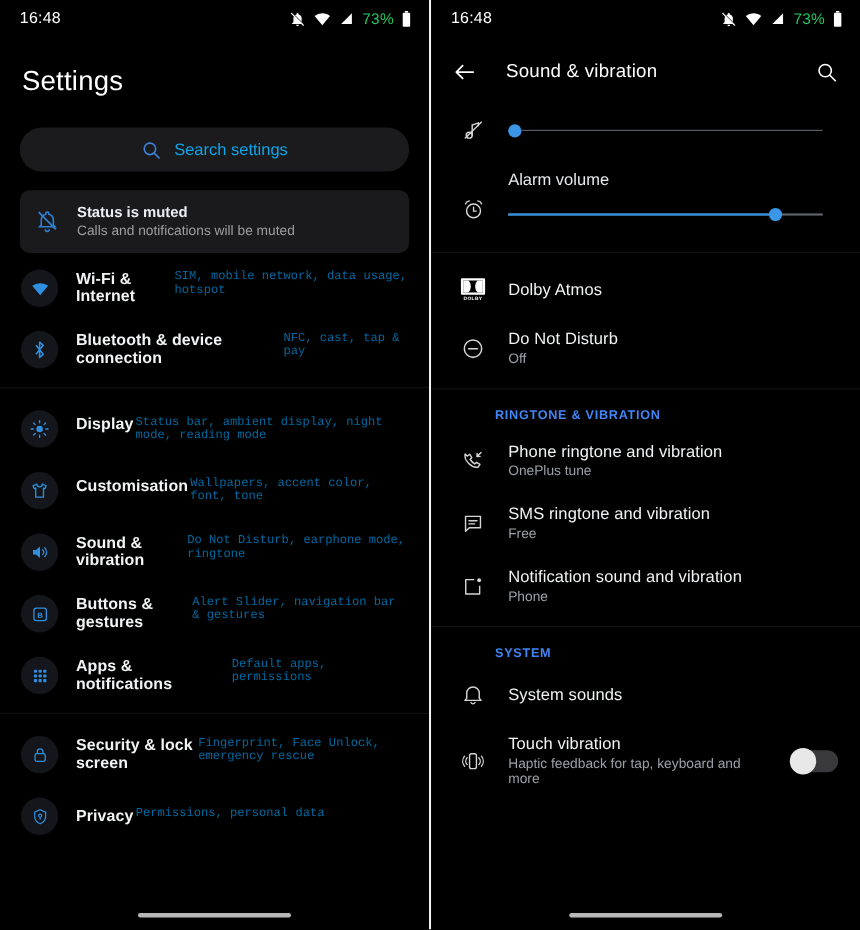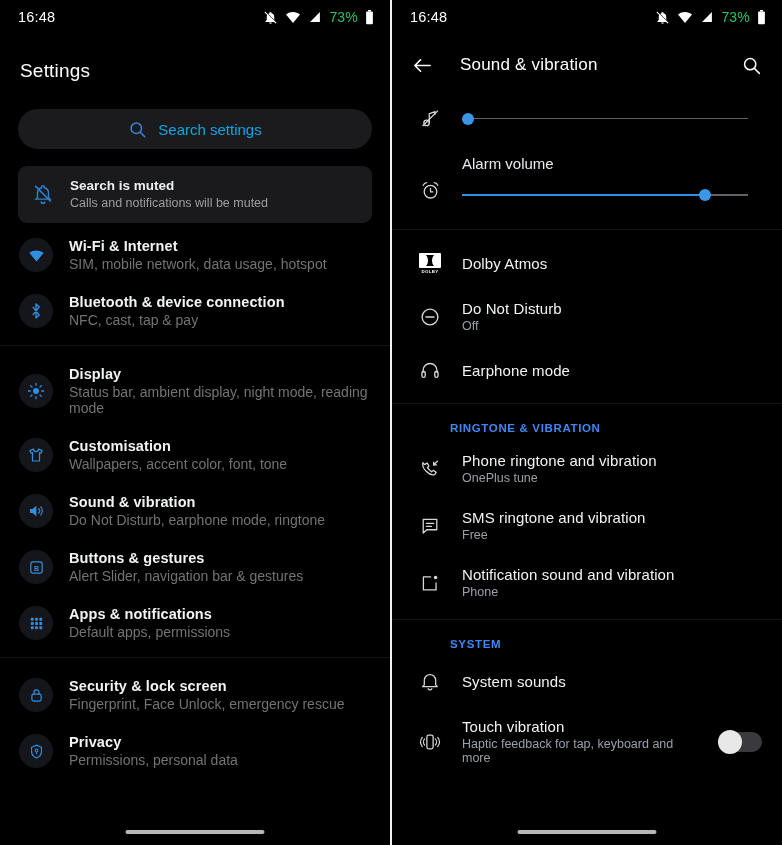--- a/index.html
+++ b/index.html
@@ -15,21 +15,21 @@
   
   .statusbar{
     height:34px; display:flex; align-items:center;
     justify-content:space-between; padding:0 16px 0 18px;
   }
   .sb-time{ color:#fff; font-size:14.5px; letter-spacing:.2px; }
   .sb-right{ display:flex; align-items:center; gap:7px; }
   .sb-pct{ color:#22c55e; font-size:14px; font-weight:500; letter-spacing:.2px; }
 
   
-  .settings-title{ color:#fff; font-size:19px; padding:26px 0 0 20px; letter-spacing:.2px; }
+  .settings-title{ color:#fff; font-size:25px; padding:26px 0 0 20px; letter-spacing:.2px; }
   .searchbar{
     margin:27px 18px 0 18px; height:40px; background:#1b1b1d;
     border-radius:22px; display:flex; align-items:center; justify-content:center; gap:11px;
   }
   .search-ph{ color:#0ea5e9; font-size:15px; }
 
   .mutedcard{
     margin:17px 18px 0 18px; background:#1a1a1c; border-radius:9px;
     display:flex; align-items:center; gap:16px; padding:12px 14px 13px 14px;
   }
@@ -39,23 +39,23 @@
 
   .list{ padding-top:4px; }
   .row{
     display:flex; align-items:center; gap:16px;
     padding:11px 18px 11px 19px; min-height:53px;
   }
   .row-icon{
     width:34px; height:34px; border-radius:50%; background:#14161b;
     display:flex; align-items:center; justify-content:center; flex:0 0 34px;
   }
-  .row-texts{ display:flex; flex-direction:column; gap:2px;justify-content:center; }
+  .row-texts{ display:flex; flex-direction:row; gap:2px;justify-content:center; }
   .row-title{ color:#f1f3f4; font-size:14.5px; font-weight:700; letter-spacing:.1px; }
-  .row-sub{ color:#737373; font-size:14px; }
+  .row-sub{ color:#0369a1; font-size:11px;font-family:Liberation Mono, monospace; }
   .group-gap{ height:10px; border-top:1px solid #111214; margin-top:6px; }
 
   
   .appbar{ height:62px; display:flex; align-items:center; padding:0 20px 0 19px; }
   .appbar-title{ color:#fff; font-size:17px; margin-left:26px; flex:1; letter-spacing:.2px; }
 
   .slider-row{ display:flex; align-items:center; gap:16px; padding:4px 34px 4px 22px; }
   .slider-icon{ width:32px; flex:0 0 32px; display:flex; justify-content:center; }
   .slider-body{ flex:1; }
   .slider-label{ color:#e8eaed; font-size:15px; margin-bottom:16px; }
@@ -143,21 +143,21 @@
       <span class="search-ph">Search settings</span>
     </div>
 
     <div class="mutedcard">
       <svg width="22" height="22" viewBox="0 0 24 24">
         <path fill="none" stroke="#2f7fd1" stroke-width="1.6" d="M18 16v-5a6 6 0 0 0-4.5-5.8V4.5a1.5 1.5 0 0 0-3 0v.7A6 6 0 0 0 6 11v5l-1.6 1.6h15.2L18 16z"></path>
         <path fill="none" stroke="#2f7fd1" stroke-width="1.6" d="M10 20.2a2 2 0 0 0 4 0"></path>
         <path stroke="#2f7fd1" stroke-width="1.8" d="M3.5 3.2l17 17"></path>
       </svg>
       <div class="mc-texts">
-        <div class="mc-title">Search is muted</div>
+        <div class="mc-title">Status is muted</div>
         <div class="mc-sub">Calls and notifications will be muted</div>
       </div>
     </div>
 
     <div class="list">
 
       <div class="row">
         <div class="row-icon">
           <svg width="17" height="15" viewBox="0 0 24 20">
             <path fill="#2f8fe0" d="M12 18.5L1.8 6.2A16.3 16.3 0 0 1 12 2.8c3.9 0 7.5 1.3 10.2 3.4L12 18.5z"></path>
@@ -384,32 +384,20 @@
             <circle cx="12" cy="12" r="8.6" fill="none" stroke="#d6d6d6" stroke-width="1.5"></circle>
             <path d="M7.6 12h8.8" stroke="#d6d6d6" stroke-width="1.5" stroke-linecap="round"></path>
           </svg>
         </div>
         <div class="rrow-texts">
           <div class="rrow-title">Do Not Disturb</div>
           <div class="rrow-sub">Off</div>
         </div>
       </div>
 
-      <div class="rrow">
-        <div class="rrow-icon">
-          <svg width="22" height="22" viewBox="0 0 24 24">
-            <path d="M4.4 14.5v-2a7.6 7.6 0 0 1 15.2 0v2" fill="none" stroke="#d6d6d6" stroke-width="1.5" stroke-linecap="round"></path>
-            <rect x="3.2" y="13.6" width="3.6" height="6.4" rx="1.7" fill="none" stroke="#d6d6d6" stroke-width="1.5"></rect>
-            <rect x="17.2" y="13.6" width="3.6" height="6.4" rx="1.7" fill="none" stroke="#d6d6d6" stroke-width="1.5"></rect>
-          </svg>
-        </div>
-        <div class="rrow-texts">
-          <div class="rrow-title">Earphone mode</div>
-        </div>
-      </div>
     </div>
 
     <div class="sdiv" style="margin-top:8px;"></div>
 
     <div>
       <div class="section-head">RINGTONE &amp; VIBRATION</div>
 
       <div class="rrow">
         <div class="rrow-icon">
           <svg width="22" height="22" viewBox="0 0 24 24">

